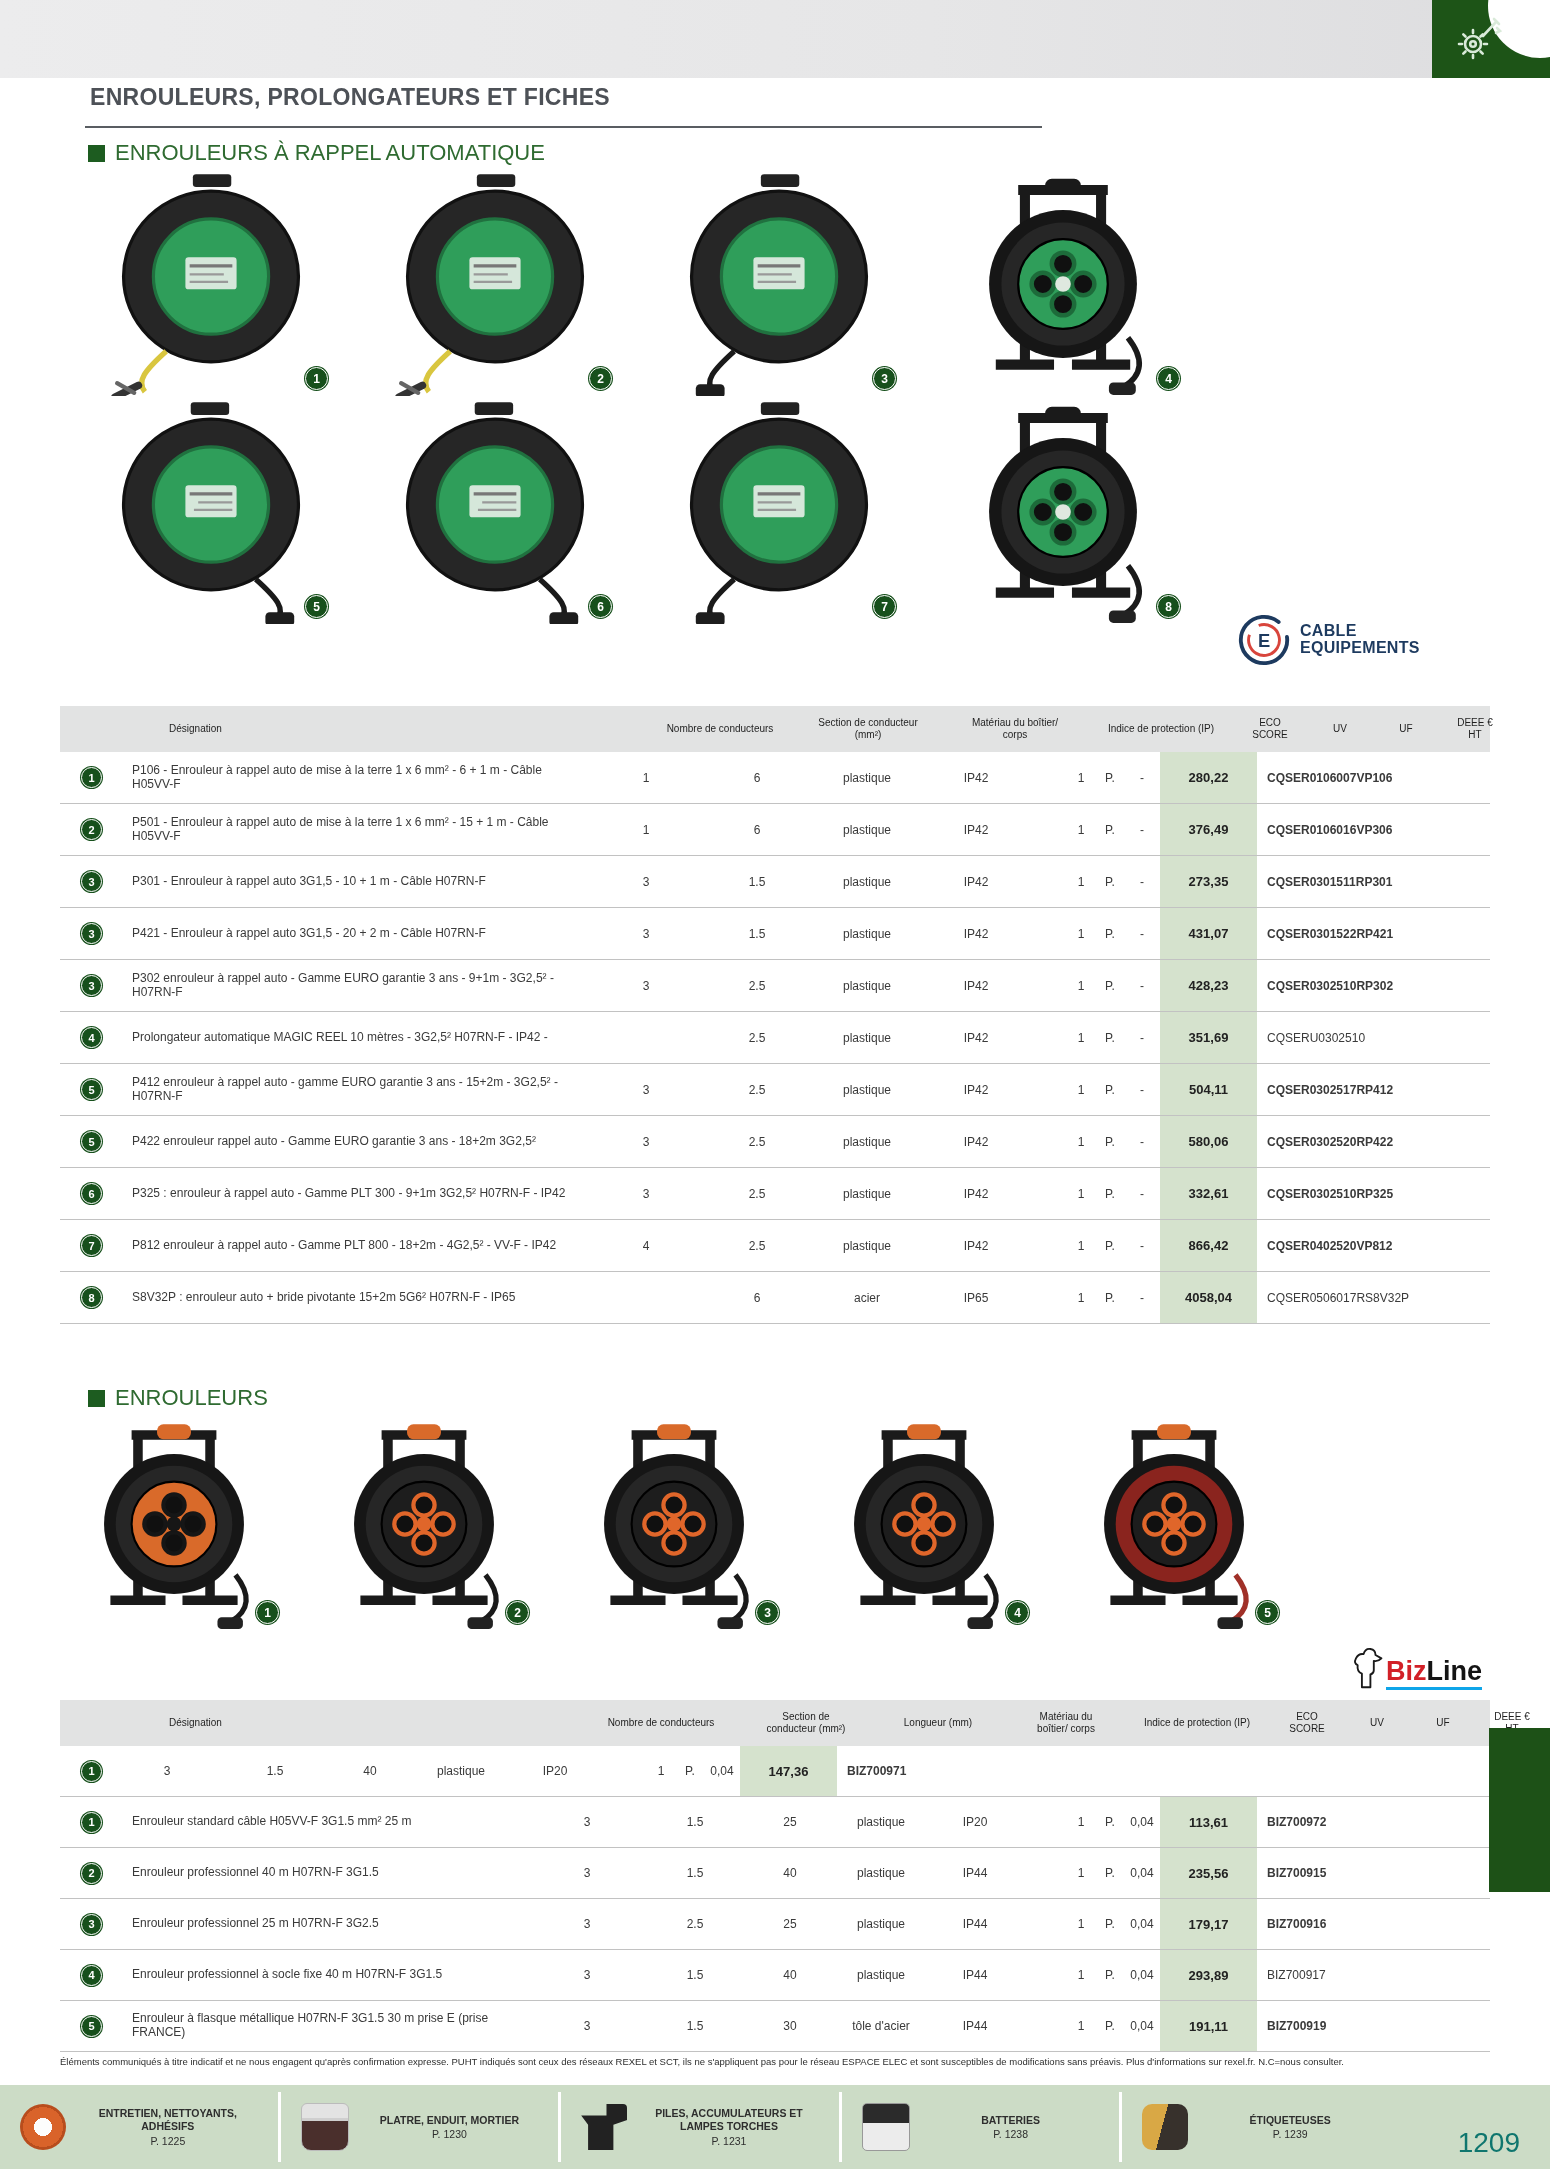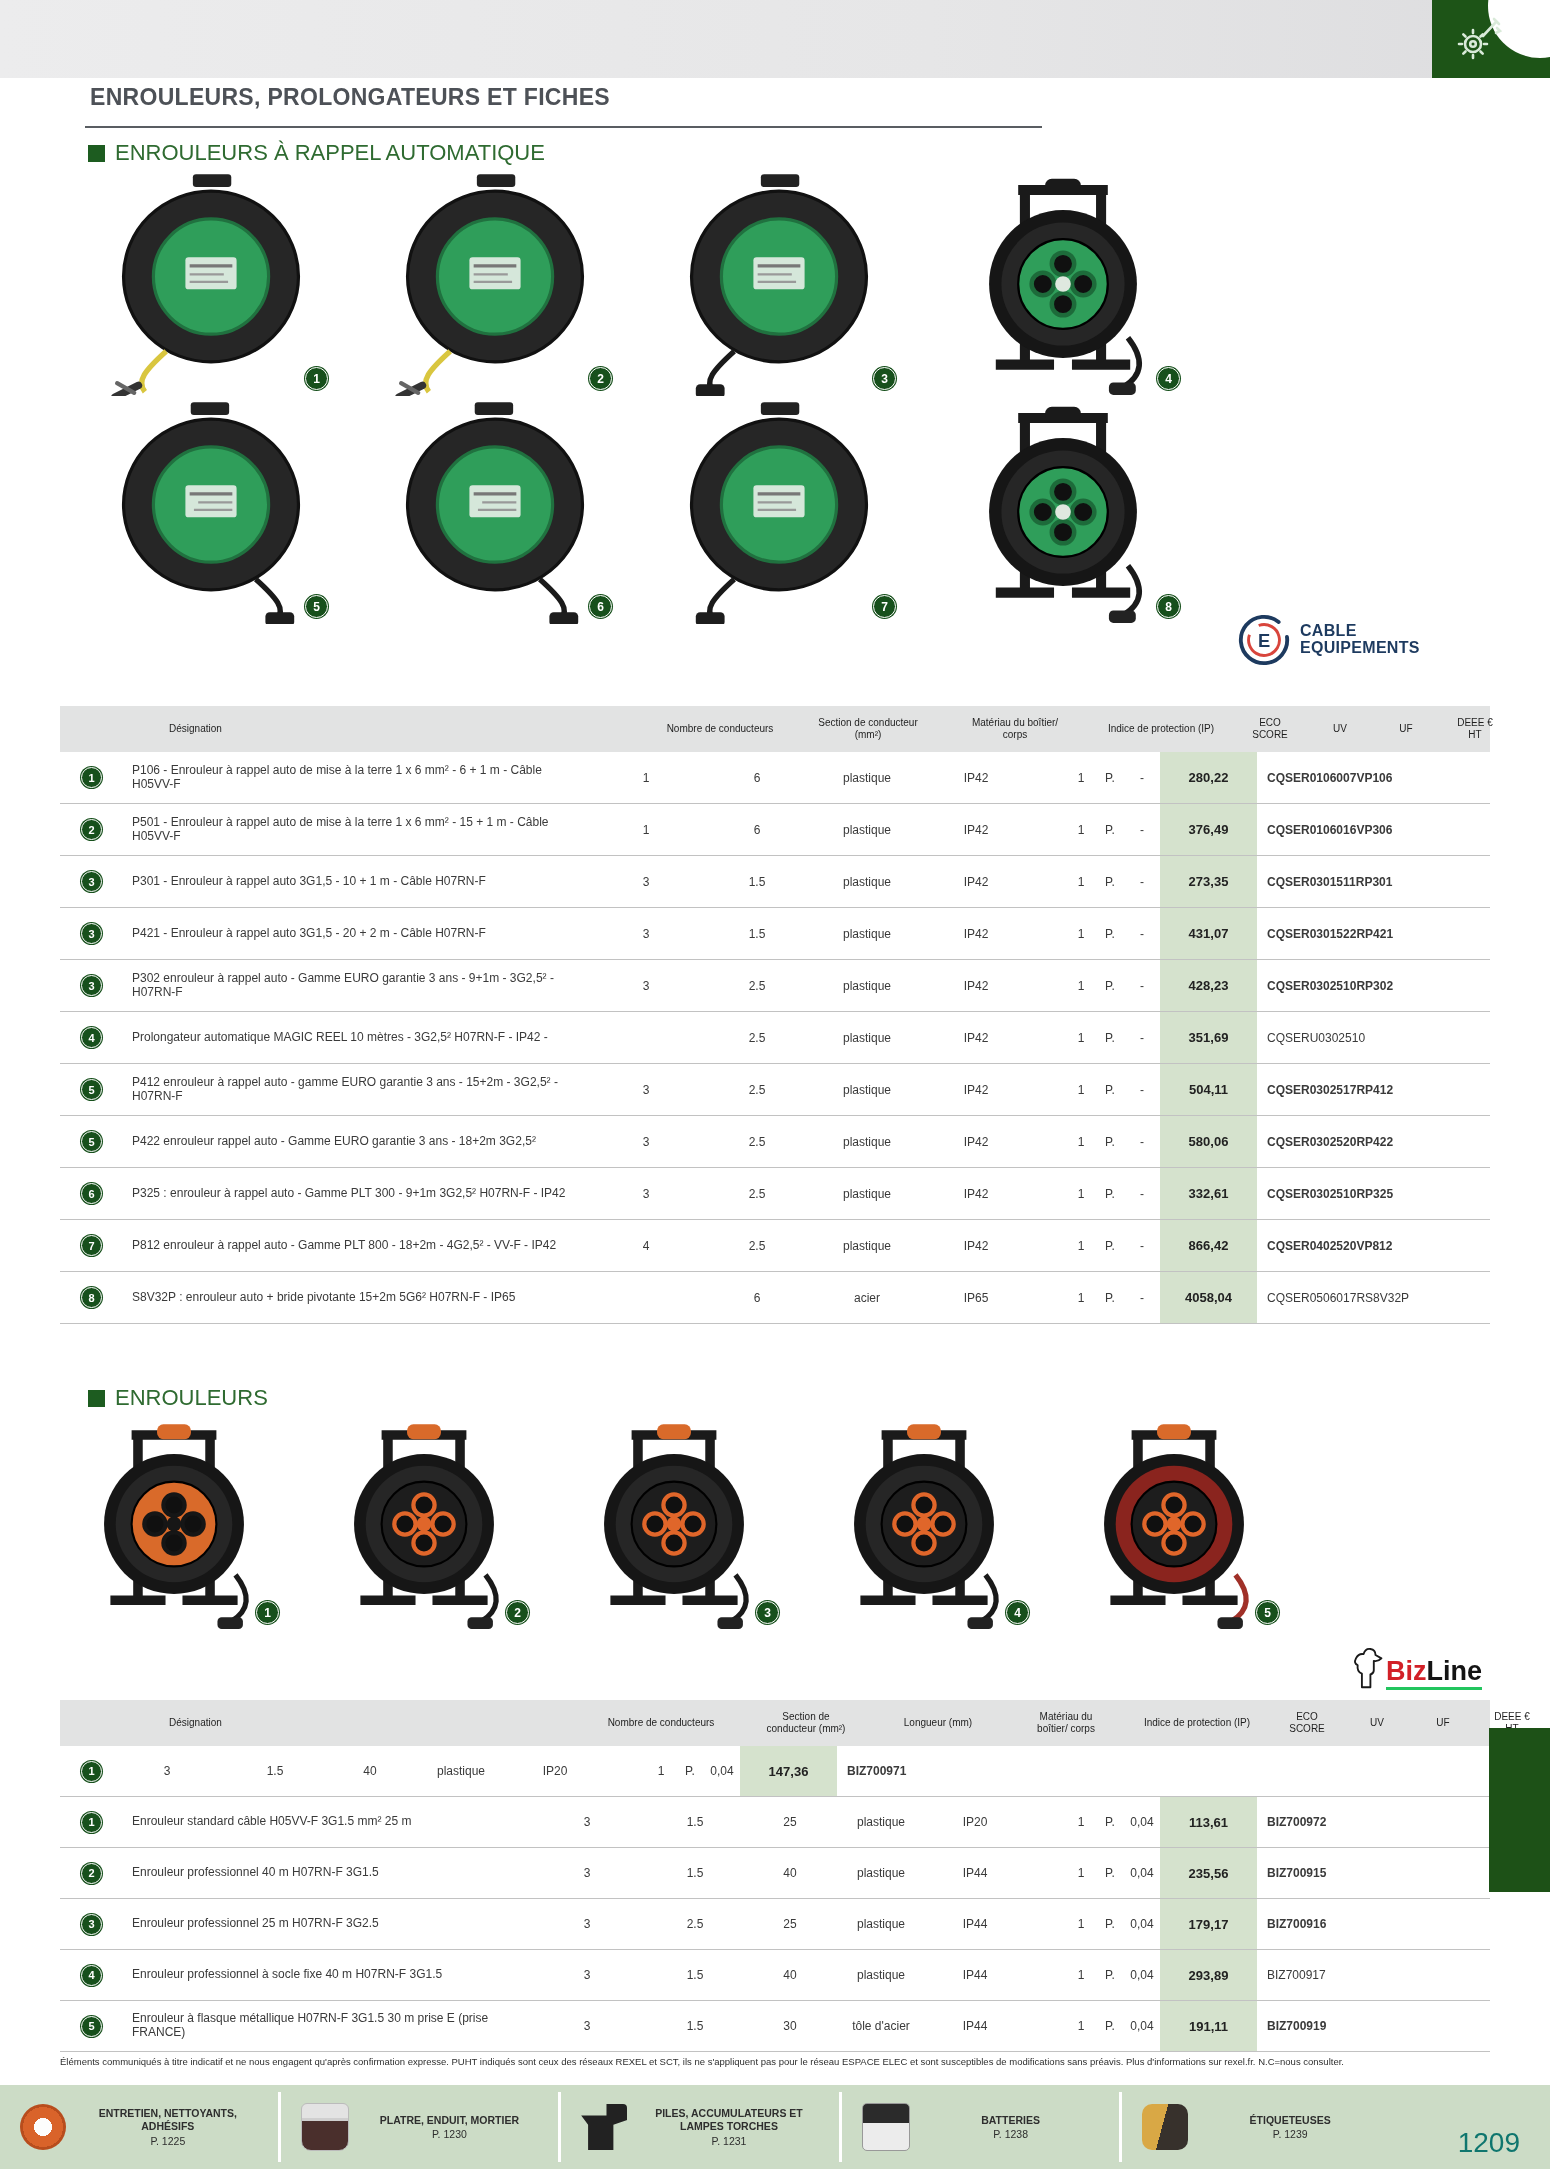--- a/index.html
+++ b/index.html
@@ -40,21 +40,21 @@
   .fig[data-variant="drum-orange"]{--face:#d96a2a;--sock:#161616;--hub:#161616;}
   .fig[data-variant="drum-red"]{--wound:#8a241e;--cabd:#a03028;}
   .badge{position:absolute;right:14px;bottom:6px;width:21px;height:21px;border-radius:50%;
     background:#17501c;color:#fff;font-size:12px;font-weight:bold;display:flex;align-items:center;
     justify-content:center;border:1.5px solid #fff;box-shadow:0 0 0 1px #17501c;}
 
   
   .brand-ce{position:absolute;left:1236px;top:608px;width:200px;height:64px;display:flex;align-items:center;gap:8px;}
   .ce-t{font-weight:bold;color:#1d3a5f;font-size:16px;line-height:1.05;letter-spacing:.3px;}
   .brand-biz{position:absolute;left:1350px;top:1638px;width:160px;height:52px;display:flex;align-items:flex-end;gap:2px;}
-  .biz-t{font-size:27px;font-weight:bold;line-height:1;border-bottom:3px solid #22c55e;padding-bottom:2px;}
+  .biz-t{font-size:27px;font-weight:bold;line-height:1;border-bottom:3px solid #0ea5e9;padding-bottom:2px;}
   .biz-t .p1{color:#d22027;}
   .biz-t .p2{color:#141414;}
 
   
   .table{position:absolute;left:60px;width:1430px;}
   .t1{top:706px;}
   .t2{top:1700px;}
   .thead{display:flex;height:46px;background:#e2e3e3;align-items:center;gap:37px;}
   .thead .cell{font-size:10px;color:#1f1f1f;line-height:1.2;}
   .trow{display:flex;height:51px;border-bottom:1px solid #c2c2c2;align-items:stretch;}

